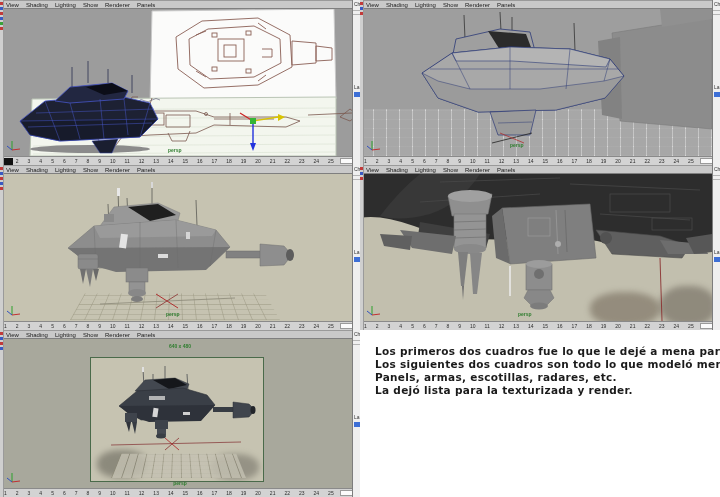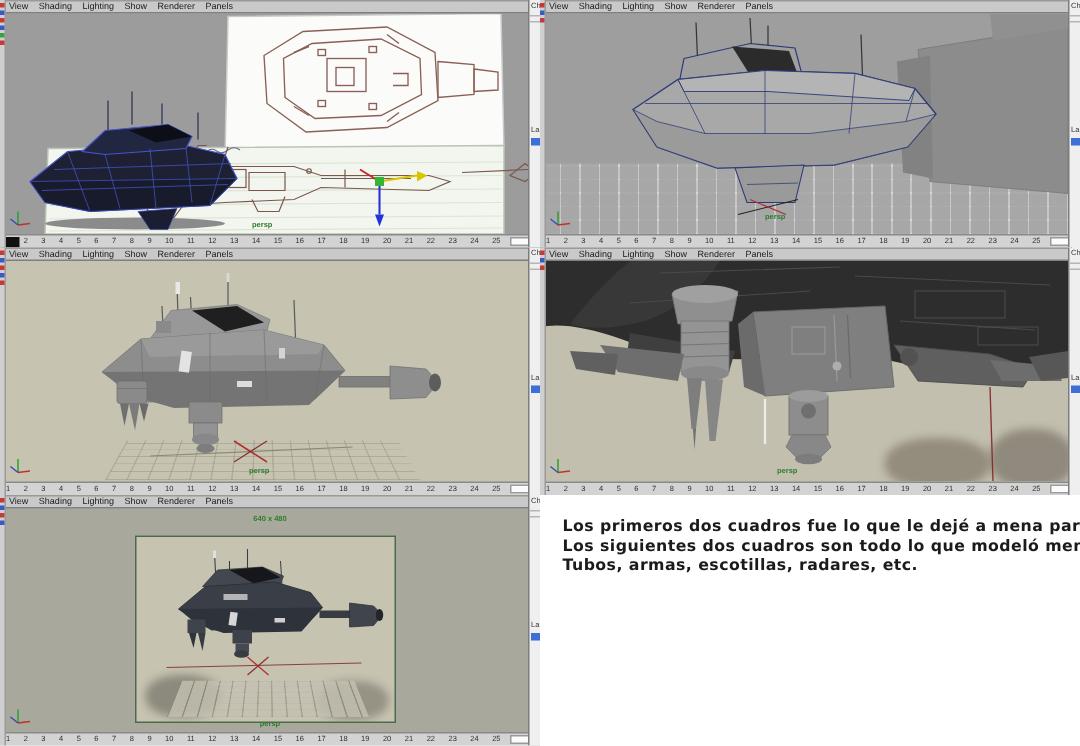--- a/index.html
+++ b/index.html
@@ -633,17 +633,18 @@
         <div class="hr"></div>
       <div class="tab" style="margin-top:68px">La</div>
       <div class="sel"></div>
     </div>
   </div>
 
   <div id="note">
     <div class="notetext">
       <div class="line">Los primeros dos cuadros fue lo que le dejé a mena para empezar.</div>
       <div class="line">Los siguientes dos cuadros son todo lo que modeló menilla.</div>
-      <div class="line">Tubos, armas, escotillas, radares, etc.</div>
+      <div class="line">Panels, armas, escotillas, radares, etc.</div>
+      <div class="line">La dejó lista para la texturizada y render.</div>
     </div>
   </div>
 
 </div>
 
 </body></html>

